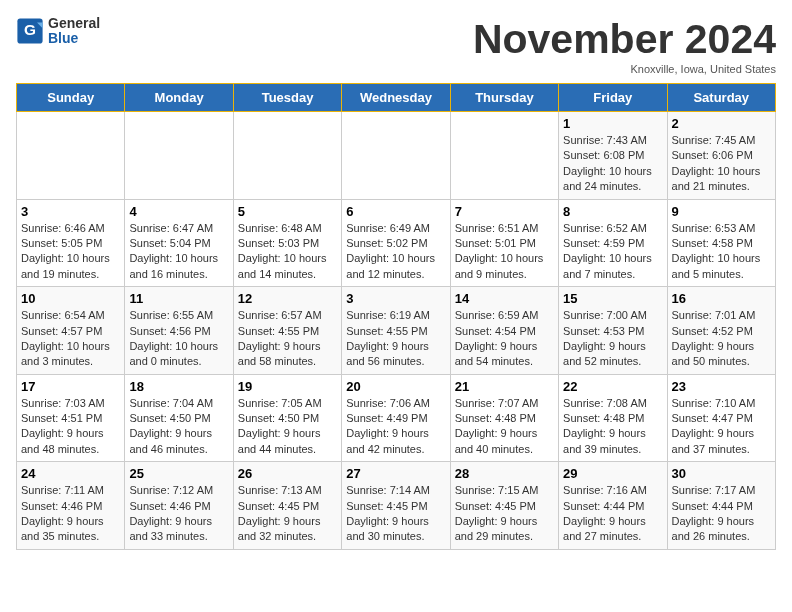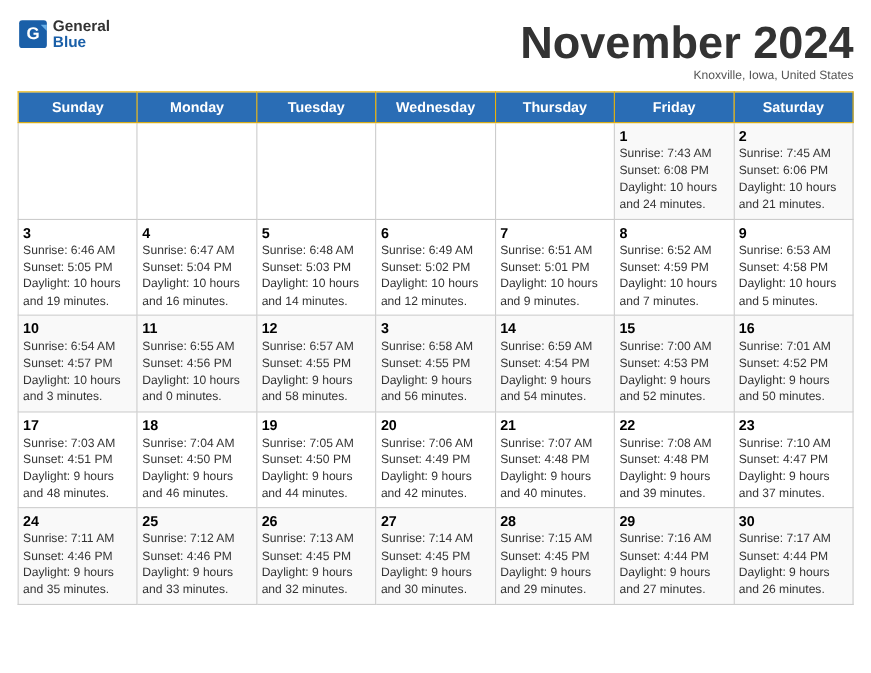--- a/index.html
+++ b/index.html
@@ -195,21 +195,21 @@
 Daylight: 10 hours and 0 minutes.</div>
         </td>
         <td>
           <span class="day-num">12</span>
           <div class="day-info">Sunrise: 6:57 AM
 Sunset: 4:55 PM
 Daylight: 9 hours and 58 minutes.</div>
         </td>
         <td>
           <span class="day-num">3</span>
-          <div class="day-info">Sunrise: 6:58 AM
+          <div class="day-info">Sunrise: 6:19 AM
 Sunset: 4:55 PM
 Daylight: 9 hours and 56 minutes.</div>
         </td>
         <td>
           <span class="day-num">14</span>
           <div class="day-info">Sunrise: 6:59 AM
 Sunset: 4:54 PM
 Daylight: 9 hours and 54 minutes.</div>
         </td>
         <td>

